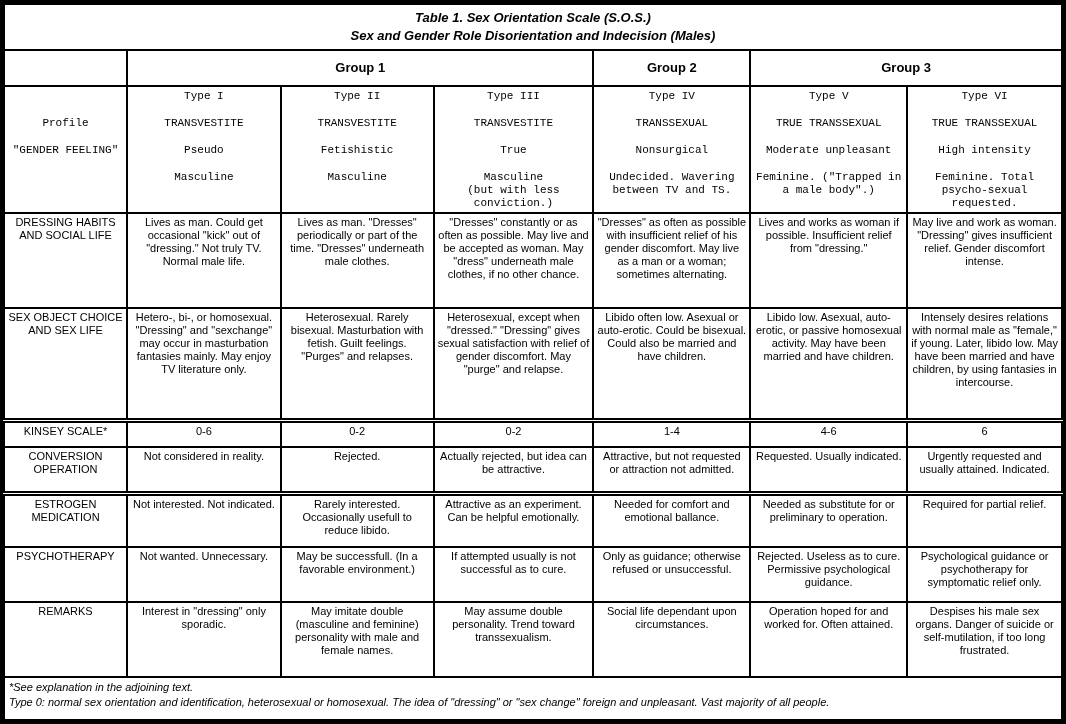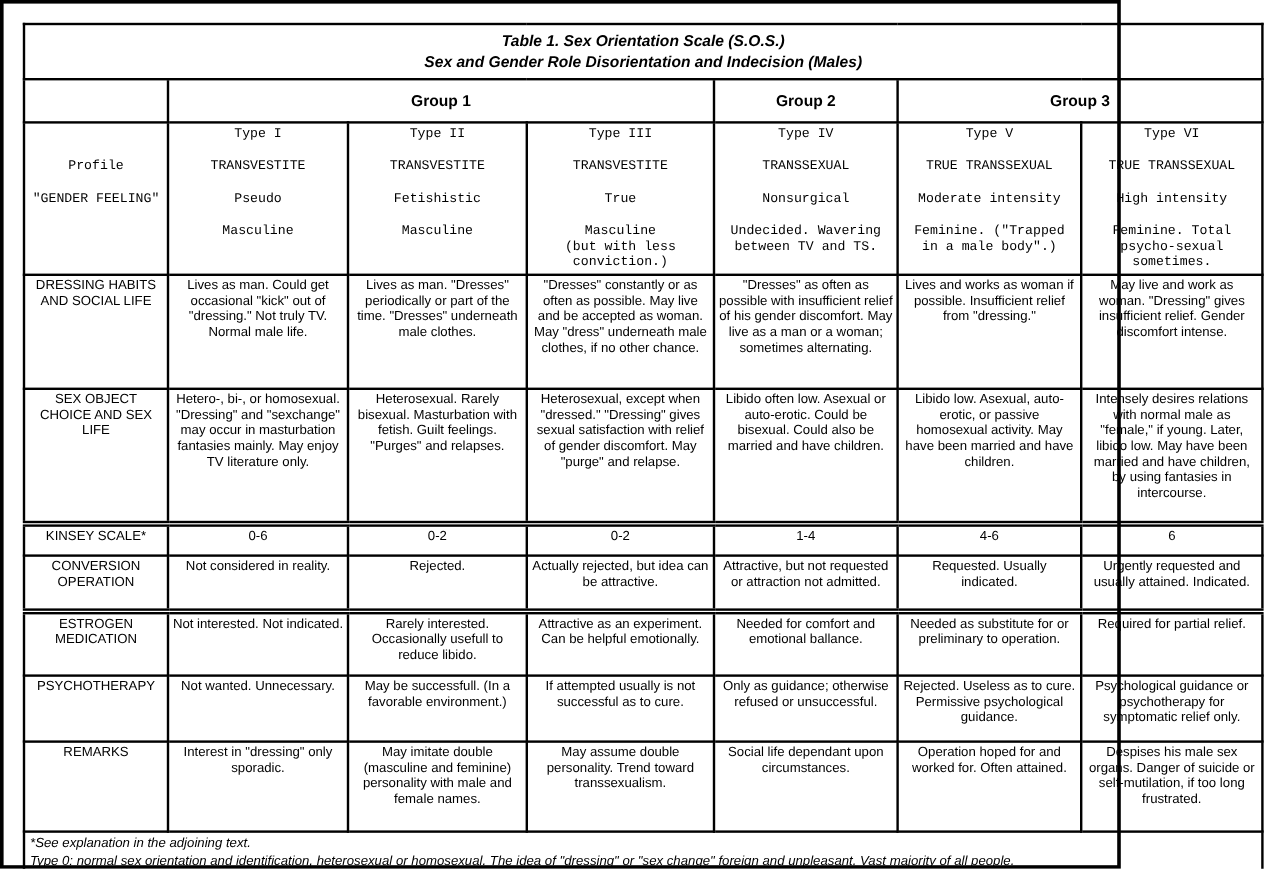--- a/index.html
+++ b/index.html
@@ -1,20 +1,20 @@
 <!DOCTYPE html>
 <html><head>
 <meta charset="utf-8">
 <style>
   html,body{margin:0;padding:0;background:#fff;}
   .page{
     box-sizing:border-box;
-    width:934px;height:724px;
+    width:1066px;height:724px;
     border:3px solid #000;
-    padding:16px;
+    padding:0;
     background:#fff;
     font-family:"Liberation Sans", sans-serif;
     color:#000;
   }
   table.sos{
     width:100%;height:100%;
     border-collapse:collapse;
     table-layout:fixed;
     border:2px solid #000;
   }
@@ -131,28 +131,28 @@
       </td>
       <td>
         <div class="pline">Type IV</div>
         <div class="pline">TRANSSEXUAL</div>
         <div class="pline">Nonsurgical</div>
         <div class="pline-last">Undecided. Wavering between TV and TS.</div>
       </td>
       <td>
         <div class="pline">Type V</div>
         <div class="pline">TRUE TRANSSEXUAL</div>
-        <div class="pline">Moderate intensity</div>
+        <div class="pline">Moderate unpleasant</div>
         <div class="pline-last">Feminine. ("Trapped in a male body".)</div>
       </td>
       <td>
         <div class="pline">Type VI</div>
         <div class="pline">TRUE TRANSSEXUAL</div>
         <div class="pline">High intensity</div>
-        <div class="pline-last">Feminine. Total psycho-sexual sometimes.</div>
+        <div class="pline-last">Feminine. Total psycho-sexual requested.</div>
       </td>
     </tr>
 
     <tr class="r-dressing">
       <td>DRESSING HABITS AND SOCIAL LIFE</td>
       <td>Lives as man. Could get occasional "kick" out of "dressing." Not truly TV. Normal male life.</td>
       <td>Lives as man. "Dresses" periodically or part of the time. "Dresses" underneath male clothes.</td>
       <td class="dl">"Dresses" constantly or as often as possible. May live and be accepted as woman. May "dress" underneath male clothes, if no other chance.</td>
       <td>"Dresses" as often as possible with insufficient relief of his gender discomfort. May live as a man or a woman; sometimes alternating.</td>
       <td>Lives and works as woman if possible. Insufficient relief from "dressing."</td>

